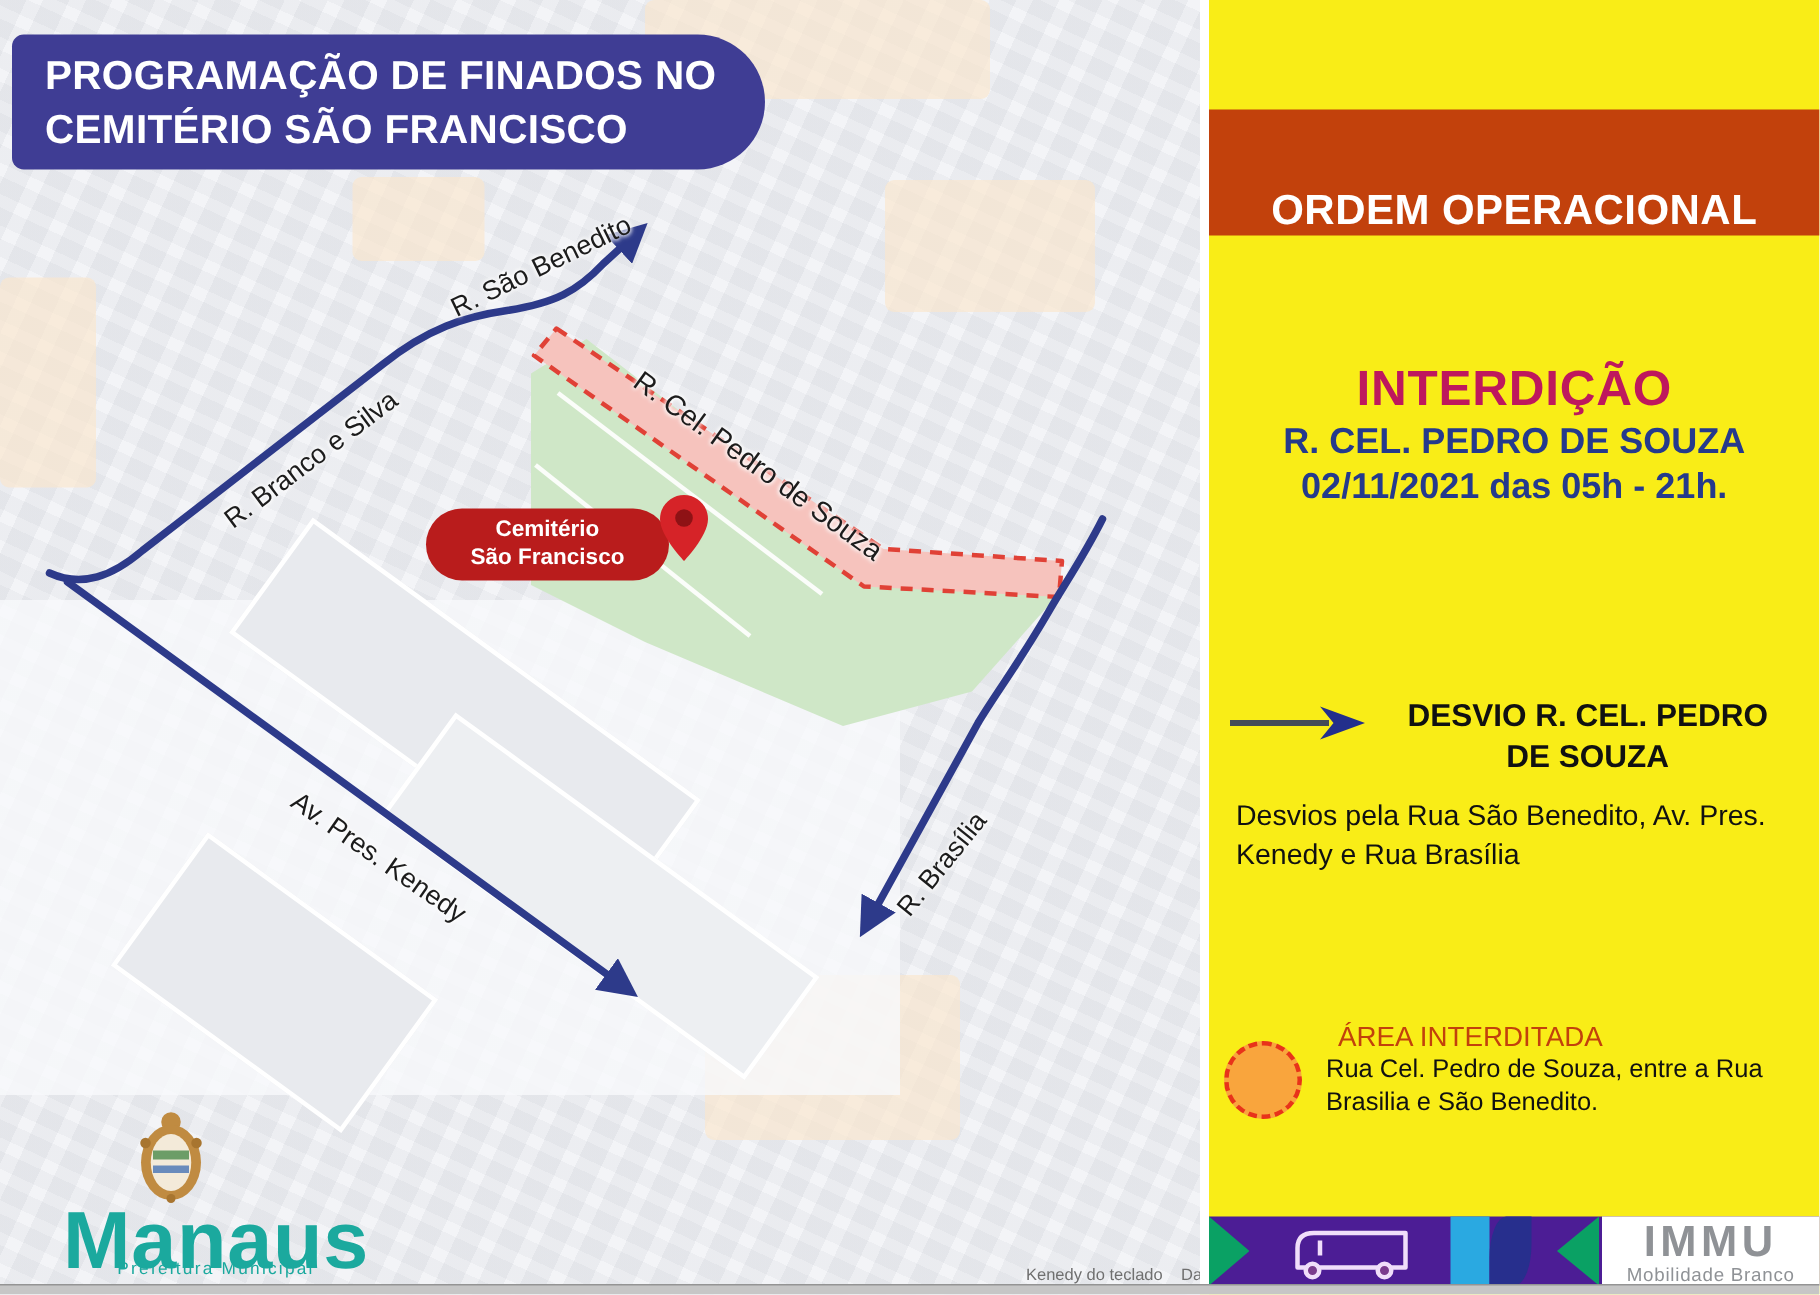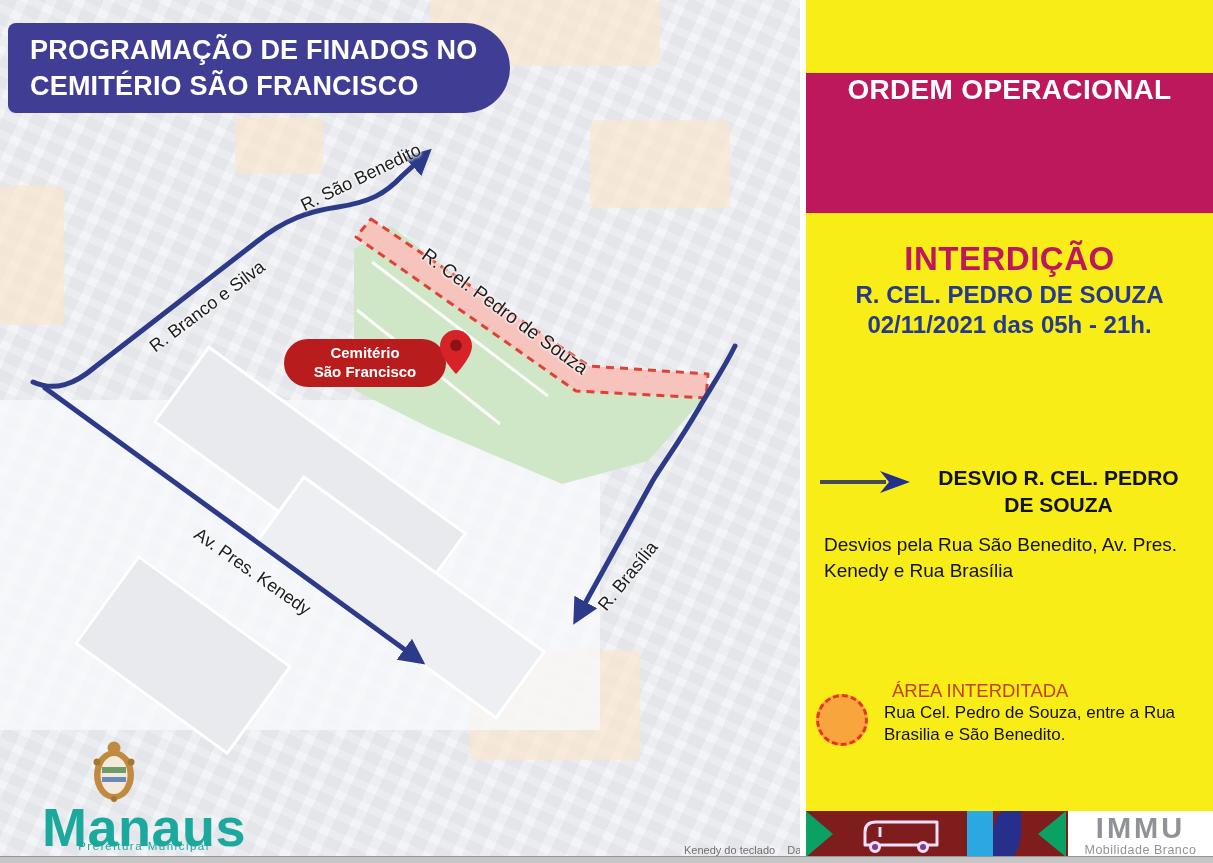--- a/index.html
+++ b/index.html
@@ -50,22 +50,22 @@
   .manaus-name { position:absolute; left:0; top:56px; width:220px; text-align:center;
     color:#1ba99e; font-weight:bold; font-size:54px; letter-spacing:0.5px; }
   .manaus-sub { position:absolute; left:0; top:100px; width:220px; text-align:center;
     color:#1ba99e; font-size:11.5px; letter-spacing:1.5px; }
 
   .attribution { position:absolute; left:684px; top:844px; font-size:11px; color:#6f6f6f; white-space:pre; }
 
   
   .right-panel { position:absolute; left:800px; top:0; width:413px; height:863px;
     background:#f9ed17; border-left:6px solid #ffffff; }
-  .header-band { position:absolute; left:0; right:0; top:73px; height:140px; background:#be185d;
-    display:flex; flex-direction:column; align-items:center; justify-content:space-between;
+  .header-band { position:absolute; left:0; right:0; top:73px; height:84px; background:#c2410c;
+    display:flex; flex-direction:column; align-items:center; justify-content:flex-end;
     color:#ffffff; font-weight:bold; font-size:28px; line-height:1.2; text-align:center; letter-spacing:0.3px; }
   .interdicao-title { position:absolute; left:0; right:0; top:240px; text-align:center;
     color:#be185d; font-weight:bold; font-size:33px; letter-spacing:0.5px; }
   .interdicao-street { position:absolute; left:0; right:0; top:281px; text-align:center;
     color:#253a8c; font-weight:bold; font-size:24px; }
   .interdicao-date { position:absolute; left:0; right:0; top:311px; text-align:center;
     color:#253a8c; font-weight:bold; font-size:24px; }
 
   .desvio-arrow { position:absolute; left:12px; top:468px; }
   .desvio-title { position:absolute; left:105px; top:464px; width:295px; text-align:center;
@@ -73,21 +73,21 @@
   .desvio-desc { position:absolute; left:18px; top:532px; width:380px;
     color:#111; font-size:19px; line-height:1.35; white-space:pre-line; }
 
   .area-circle { position:absolute; left:10px; top:694px; width:52px; height:52px; border-radius:50%;
     background:#f9a53d; border:3px dashed #e8331a; }
   .area-title { position:absolute; left:86px; top:680px; color:#c2410c; font-weight:normal; font-size:18.5px; }
   .area-desc { position:absolute; left:78px; top:702px; width:320px; color:#111; font-size:17px;
     line-height:1.28; white-space:pre-line; }
 
   
-  .footer-band { position:absolute; left:0; right:0; top:811px; height:46px; background:#7f1d1d; }
+  .footer-band { position:absolute; left:0; right:0; top:811px; height:46px; background:#4c1d95; }
   .chev-right { position:absolute; left:0; top:0; bottom:0; width:27px; background:#0aa164;
     clip-path:polygon(0 0, 100% 50%, 0 100%); }
   .bus-wrap { position:absolute; left:52px; top:4px; }
   .stripe-blue { position:absolute; left:161px; top:0; bottom:0; width:26px; background:#2aa9e1; }
   .stripe-navy { position:absolute; left:187px; top:0; bottom:0; width:28px; background:#272f8d;
     border-radius:40% 0 40% 0/60% 0 60% 0; }
   .chev-left { position:absolute; left:232px; top:0; bottom:0; width:28px; background:#0aa164;
     clip-path:polygon(100% 0, 0 50%, 100% 100%); }
   .immu-box { position:absolute; left:262px; right:0; top:0; bottom:0; background:#ffffff; text-align:center; }
   .immu-name { margin-top:3px; color:#8f9296; font-weight:bold; font-size:29px; letter-spacing:3px; line-height:1; }

